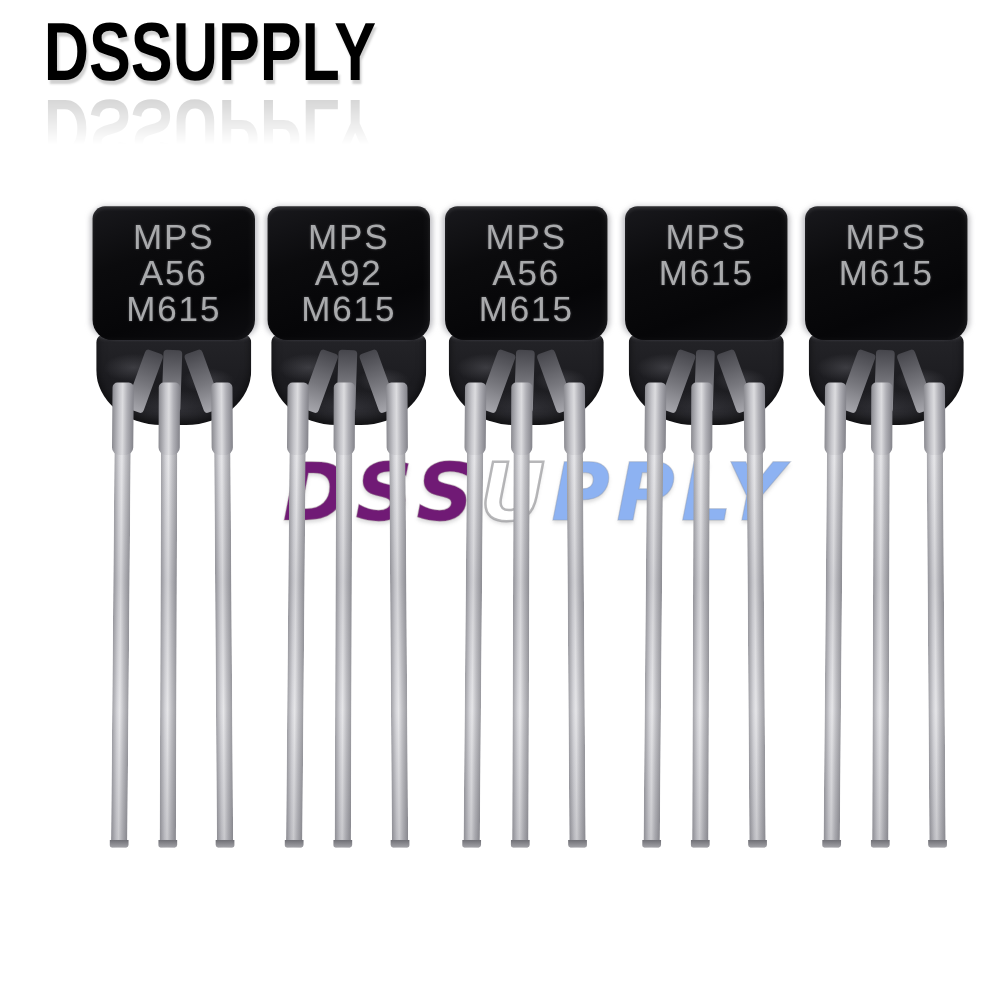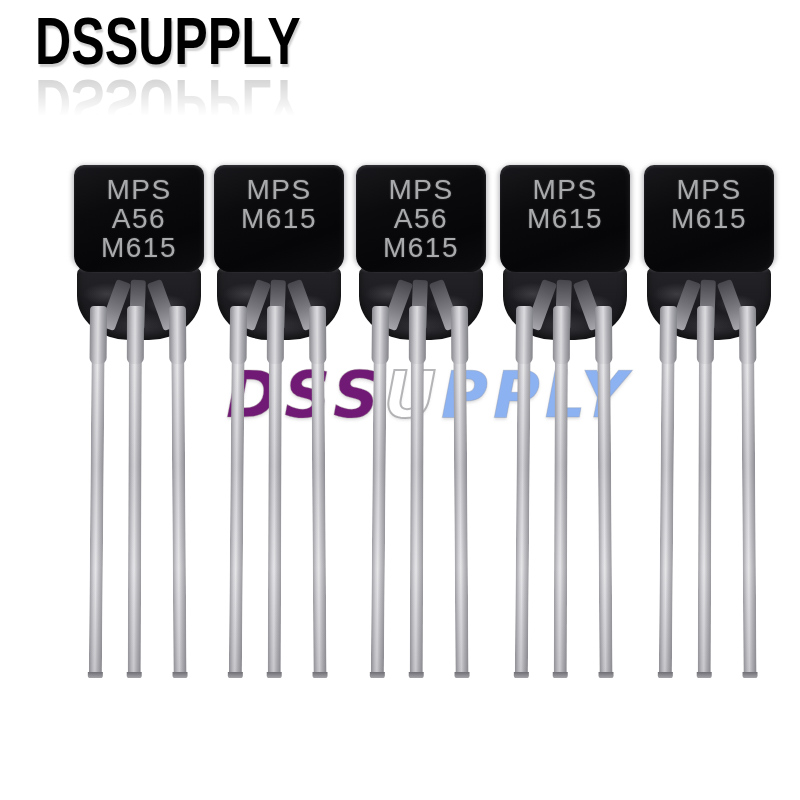--- a/index.html
+++ b/index.html
@@ -201,20 +201,21 @@
   <div class="transistor t2">
     <div class="pkg-bottom"></div>
     <div class="bent bent-left"></div>
     <div class="bent bent-mid"></div>
     <div class="bent bent-right"></div>
     <div class="lead lead-left"></div>
     <div class="lead lead-mid"></div>
     <div class="lead lead-right"></div>
     <div class="pkg-face">
       <div class="mark">MPS</div>
+      <div class="mark">A92</div>
       <div class="mark">M615</div>
     </div>
   </div>
 
   <div class="transistor t3">
     <div class="pkg-bottom"></div>
     <div class="bent bent-left"></div>
     <div class="bent bent-mid"></div>
     <div class="bent bent-right"></div>
     <div class="lead lead-left"></div>

